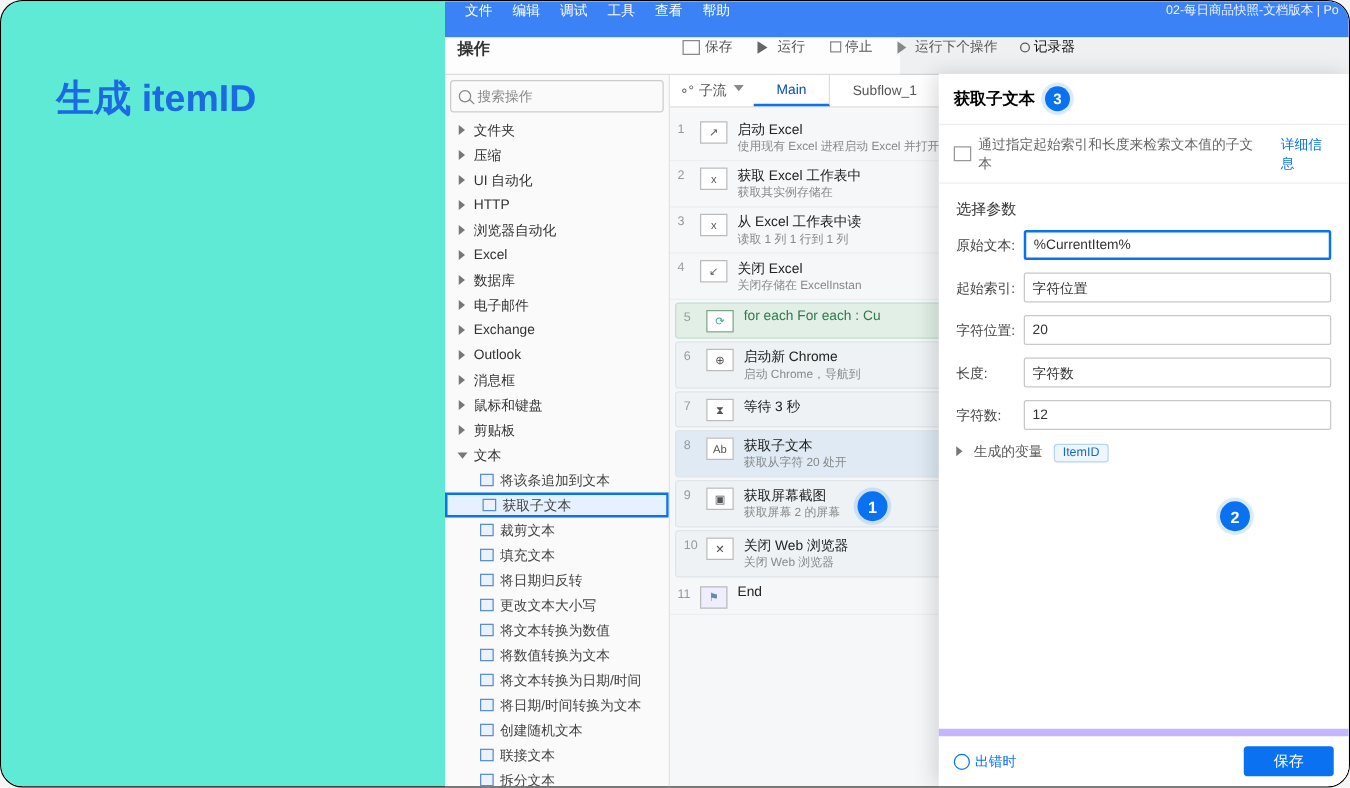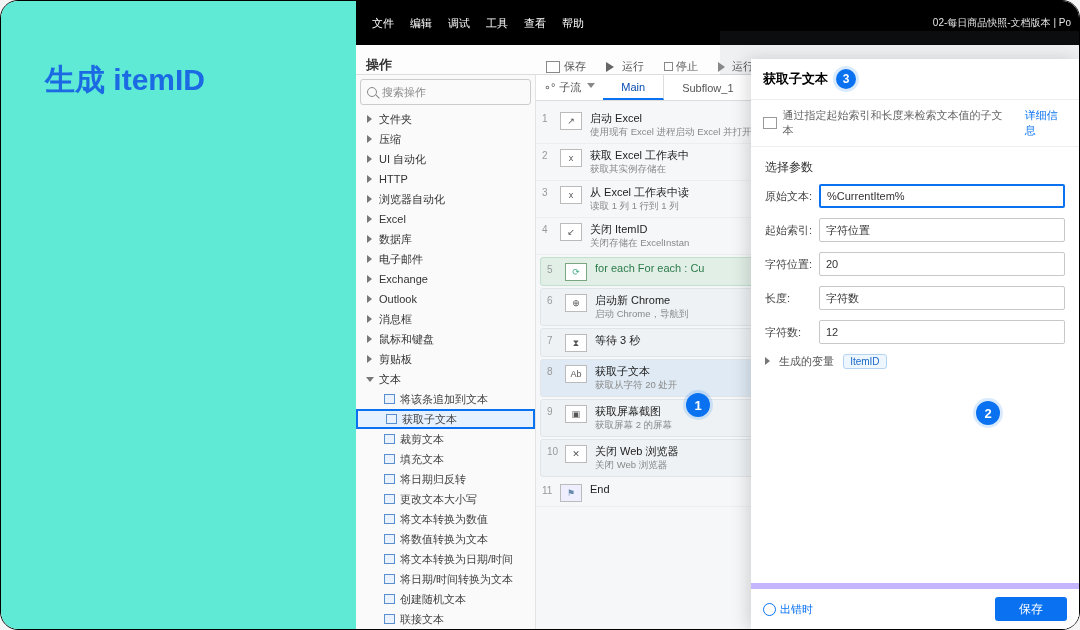--- a/index.html
+++ b/index.html
@@ -5,25 +5,25 @@
 *{box-sizing:border-box;margin:0;padding:0;font-family:"Microsoft YaHei","PingFang SC",sans-serif}
 body{width:1080px;height:630px;background:#f5f5f5;border:1px solid #000;border-radius:18px;overflow:hidden;position:relative}
 .page{display:flex;width:100%;height:100%}
 .left-doc{width:355px;padding:50px 34px 0 44px;background:#5eead4;line-height:1.9;font-size:20px;color:#333}
 .left-doc h1{color:#1b6ae3;font-size:30px;font-weight:600;margin-bottom:28px}
 .left-doc ol{padding-left:22px}
 .left-doc ol>li{margin-bottom:10px}
 .left-doc ul{padding-left:26px;margin-top:6px;list-style:disc}
 .left-doc ul>li{margin-bottom:6px}
 .screenshot{flex:1;position:relative;background:#fff}
-.menubar{background:#000000;color:#fff;height:44px;display:flex;align-items:center;font-size:11px;padding:0 8px}
+.menubar{background:#3b82f6;color:#fff;height:29px;display:flex;align-items:flex-start;font-size:11px;padding:0 8px}
 .menubar .mi{padding:0 8px;cursor:default}
 .menubar .spacer{flex:1}
 .subtitle{font-size:10px;opacity:.9}
-.opline{height:30px;display:flex;align-items:flex-end;border-bottom:1px solid #ddd;background:#fdfdfd}
+.opline{height:30px;display:flex;align-items:flex-start;border-bottom:1px solid #ddd;background:#fdfdfd}
 .opline .lab{width:180px;font-size:13px;font-weight:600;padding-left:10px;color:#333}
 .tbicon{width:14px;height:12px;border:1px solid #888;margin-right:4px}
 .opline .btn{display:flex;align-items:center;font-size:11px;color:#555;padding:0 10px}
 .opline .rec{margin-left:8px;display:flex;align-items:center;font-size:11px}
 .rec-dot{width:8px;height:8px;border-radius:50%;border:1px solid #555;margin-right:3px}
 .workarea{display:flex;height:calc(100% - 58px)}
 .col-actions{width:180px;border-right:1px solid #e3e3e3;background:#fafafa;overflow:hidden}
 .search{display:flex;align-items:center;height:26px;border:1px solid #ccc;margin:4px;border-radius:3px;padding:0 6px;font-size:11px;color:#888}
 .mag{width:10px;height:10px;border:1.4px solid #888;border-radius:50%;margin-right:5px;position:relative}
 .mag:after{content:"";position:absolute;width:5px;height:1.4px;background:#888;transform:rotate(45deg);left:7px;top:8px}
@@ -270,21 +270,21 @@
               <span class="icon">x</span>
               <span class="txt">
                 <div class="t">从 Excel 工作表中读</div>
                 <div class="d">读取 1 列 1 行到 1 列</div>
               </span>
             </div>
           <div class="step">
               <span class="num">4</span>
               <span class="icon">↙</span>
               <span class="txt">
-                <div class="t">关闭 ItemID</div>
+                <div class="t">关闭 Excel</div>
                 <div class="d">关闭存储在 ExcelInstan</div>
               </span>
             </div>
           <div class="step loop">
               <span class="num">5</span>
               <span class="icon" style="border-color:#7aa77f;color:#4a8">⟳</span>
               <span class="txt">
                 <div class="t" style="color:#2d7a4a">for each For each : Cu</div>
               </span>
             </div>

